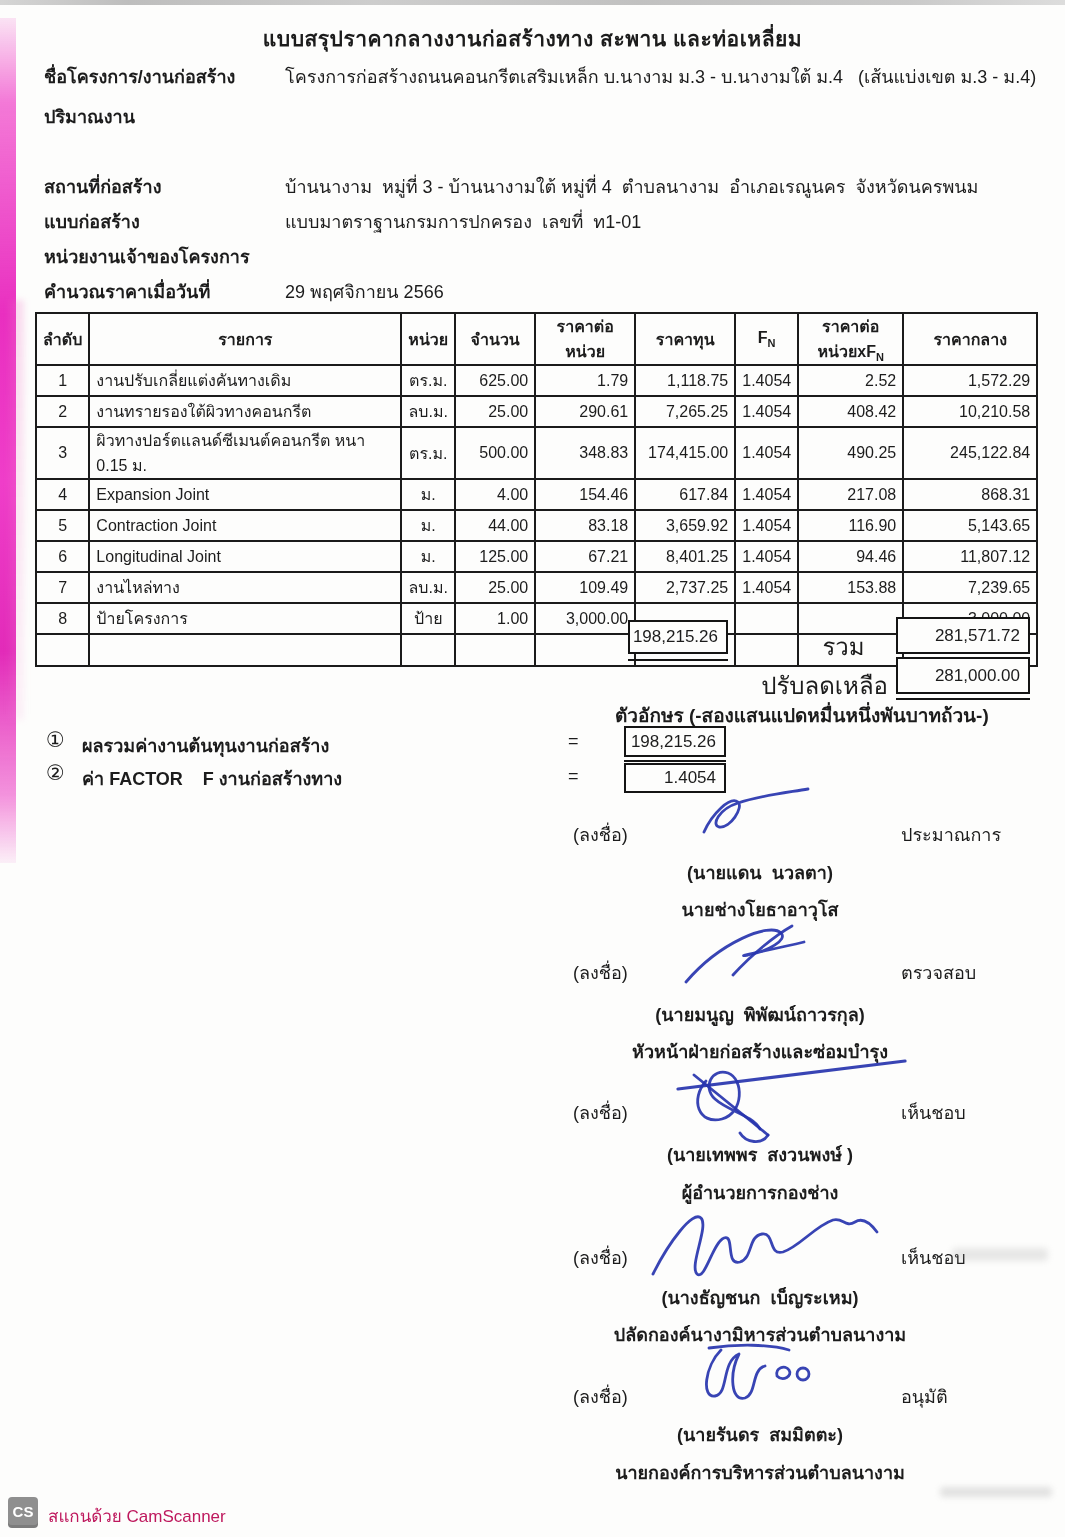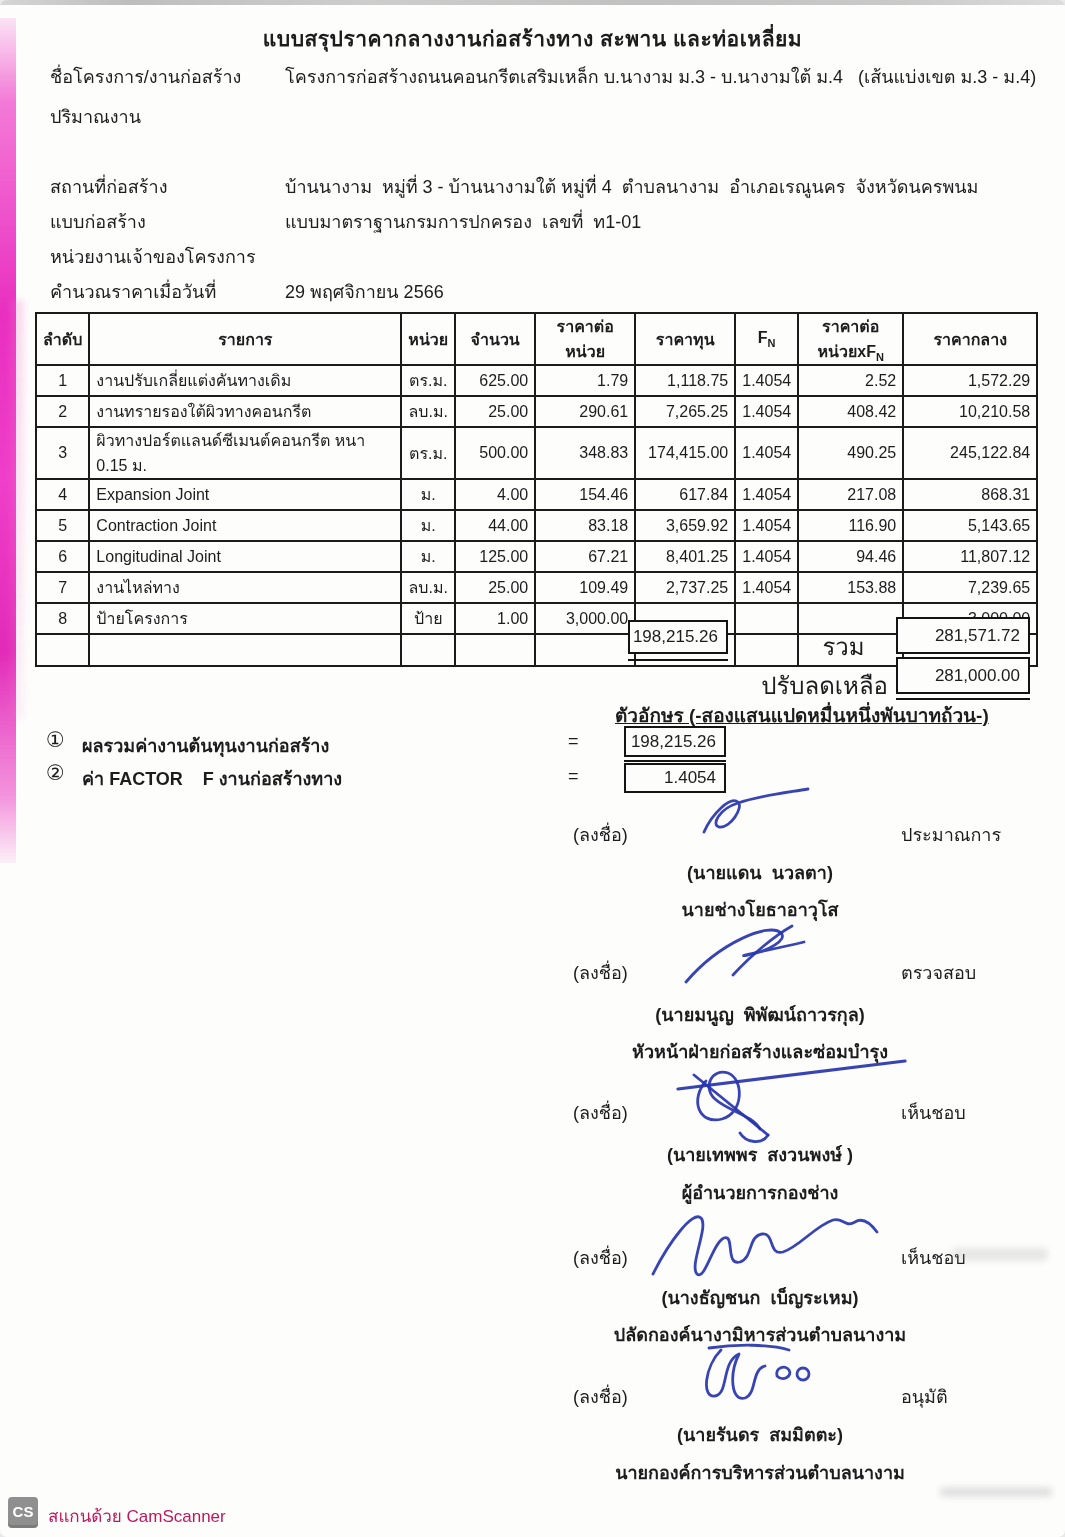--- a/index.html
+++ b/index.html
@@ -1,56 +1,55 @@
 <!DOCTYPE html>
 <html><head>
 <meta charset="utf-8">
 <style>
   html,body{margin:0;padding:0;background:#e9e9e9;}
   .canvas{
     position:relative;width:1065px;height:1537px;margin:0 auto;
     background:#fdfdfc;overflow:hidden;
     font-family:"Liberation Sans","DejaVu Sans",sans-serif;
     color:#1c1c1c;
-    border-radius:7px;
   }
   
   .top-edge{position:absolute;top:0;left:0;width:100%;height:5px;
     background:linear-gradient(90deg,#b5b5b5,#8a8a8a 12%,#a6a6a6 35%,#909090 60%,#9f9f9f 85%,#c2c2c2);
     opacity:.55;}
   .pink-strip{position:absolute;left:0;top:18px;width:16px;height:845px;
     background:linear-gradient(180deg,rgba(240,80,200,.15) 0%,rgba(238,50,195,.65) 10%,#e92fc0 35%,#ef3ec9 55%,#e22bb9 75%,rgba(236,60,195,.55) 92%,rgba(240,120,210,.1) 100%);
     filter:blur(.4px);}
   .pink-haze{position:absolute;left:10px;top:300px;width:14px;height:420px;
     background:linear-gradient(180deg,rgba(240,120,200,.25),rgba(245,150,215,.12));filter:blur(3px);}
   .smudge{position:absolute;background:#9a9a9a;filter:blur(3px);border-radius:4px;}
 
   .doc-title{position:absolute;top:22px;left:0;width:100%;text-align:center;
     font-size:21px;font-weight:bold;letter-spacing:.5px;}
 
-  .f-label{position:absolute;left:50px;font-size:18px;font-weight:normal;white-space:pre;}
+  .f-label{position:absolute;left:44px;font-size:18px;font-weight:bold;white-space:pre;}
   .f-value{position:absolute;left:285px;font-size:18px;white-space:pre;}
 
   table.cost{position:absolute;left:35px;top:312px;border-collapse:collapse;table-layout:fixed;
     font-size:16px;}
   table.cost th,table.cost td{border:2px solid #1b1b1b;padding:0 6px;overflow:hidden;}
   table.cost th{font-weight:bold;text-align:center;height:32px;font-size:16px;}
   table.cost td{height:29px;}
   td.c-no{text-align:center;}
   td.c-item{text-align:left;padding-left:5px;font-size:16px;}
   td.c-unit{text-align:center;}
   td.c-num{text-align:right;padding-right:7px;}
   sub.fn{font-size:11px;}
 
   .abox{position:absolute;border:2px solid #141414;font-size:17px;
     display:flex;align-items:center;justify-content:flex-end;padding-right:8px;box-sizing:border-box;
     background:#fdfdfc;}
   .uline{position:absolute;border-top:2px solid #141414;}
   .t-label{position:absolute;font-size:24px;font-weight:normal;}
-  .in-words{position:absolute;font-size:19px;font-weight:bold;white-space:pre;text-decoration:underline;}
+  .in-words{position:absolute;font-size:19px;font-weight:bold;white-space:pre;}
 
   .note-circ{position:absolute;font-size:21px;}
   .note-label{position:absolute;font-size:18px;font-weight:bold;white-space:pre;}
   .note-eq{position:absolute;font-size:18px;}
 
   .sig-prefix{position:absolute;left:573px;font-size:18px;}
   .sig-role{position:absolute;left:901px;font-size:18px;white-space:pre;}
   .sig-name{position:absolute;left:590px;width:340px;text-align:center;font-size:18px;font-weight:bold;white-space:pre;}
   .sig-title{position:absolute;left:550px;width:420px;text-align:center;font-size:18px;font-weight:bold;white-space:pre;}
   .sig-svg{position:absolute;}

